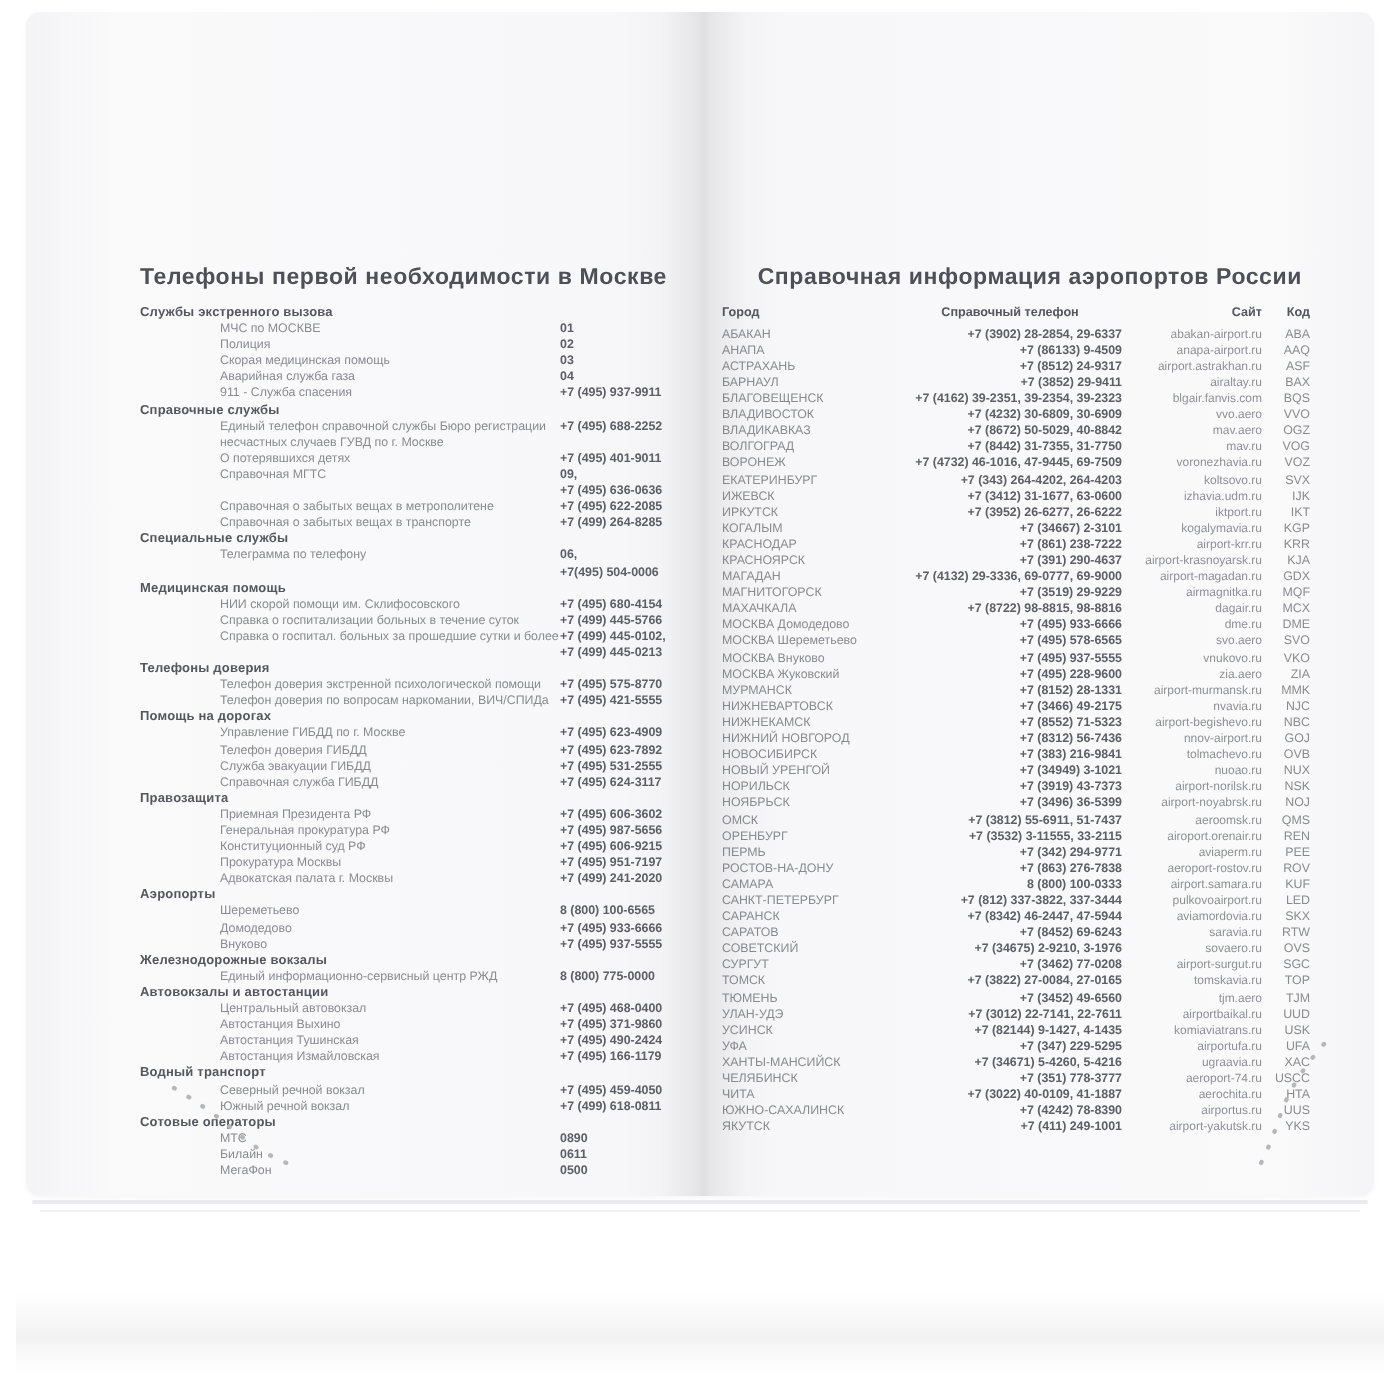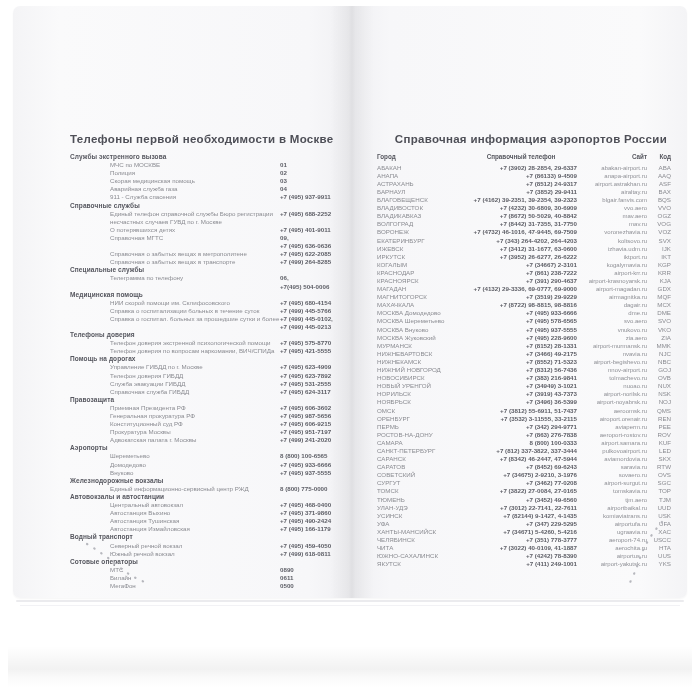--- a/index.html
+++ b/index.html
@@ -35,21 +35,21 @@
   }
   .section{margin:0;}
   .sec-header{font-size:6.5px;font-weight:bold;color:#55565e;line-height:8.1px;letter-spacing:0.1px;}
   .item{display:flex;align-items:flex-start;}
   .item-label{margin-left:40px;width:170px;font-size:6.2px;color:#8a8b91;line-height:8.1px;}
   .item-phone{width:82px;font-size:6.2px;font-weight:bold;color:#5d5e66;line-height:8.1px;white-space:pre-line;}
   
   .section:nth-of-type(2) .item:first-of-type{align-items:flex-end;}
 
   
-  .right-content{position:absolute;left:364px;top:127px;width:294px;}
+  .right-content{position:absolute;left:348px;top:127px;width:294px;}
   .right-title{
     font-size:11.5px;font-weight:bold;letter-spacing:0.3px;
     color:#4e4f57;margin:0 0 7px 0;line-height:13px;
     text-align:right;padding-right:4px;
   }
   .thead,.trow{display:grid;grid-template-columns:88px 112px 70px 24px;}
   .thead{font-size:6.3px;font-weight:bold;color:#55565e;line-height:8.2px;margin-bottom:2.5px;}
   .th-city{text-align:left;}
   .th-phone{text-align:center;}
   .th-site{text-align:right;}

